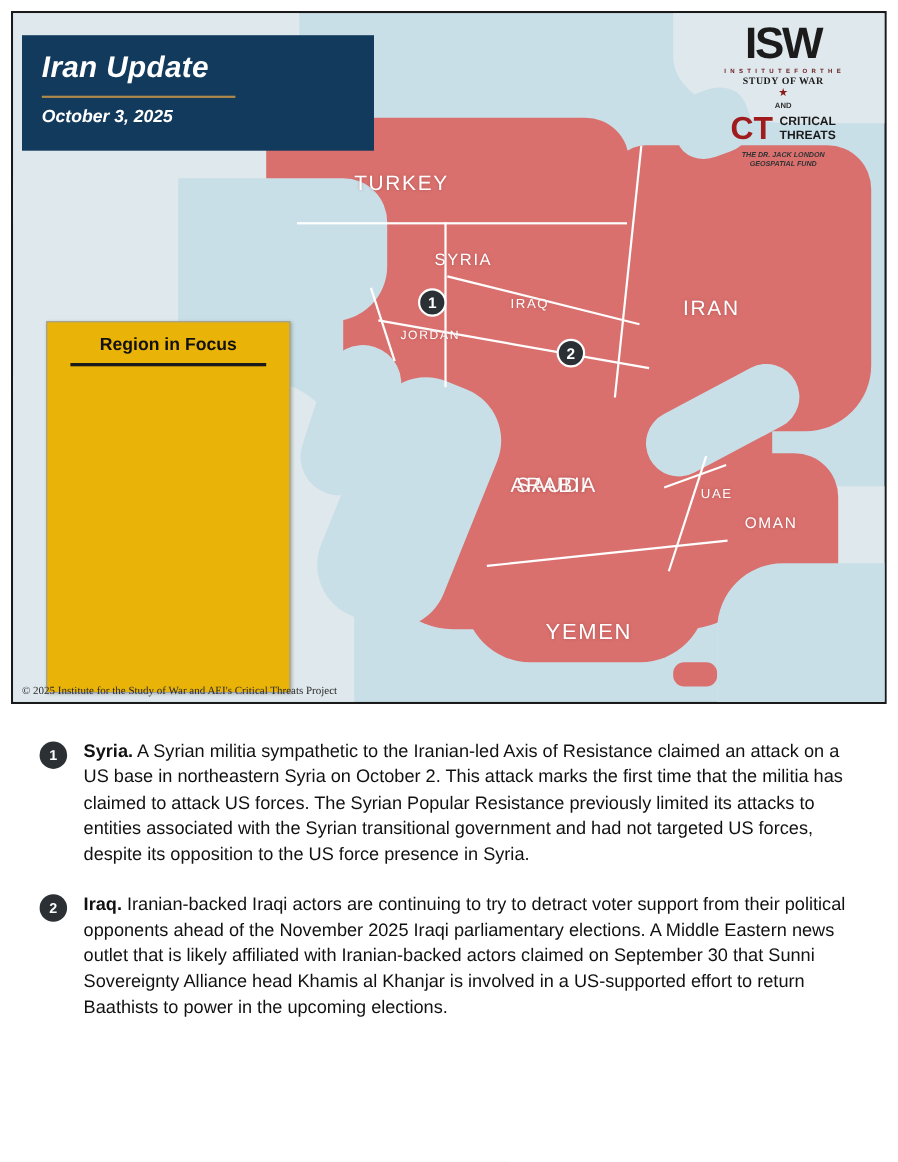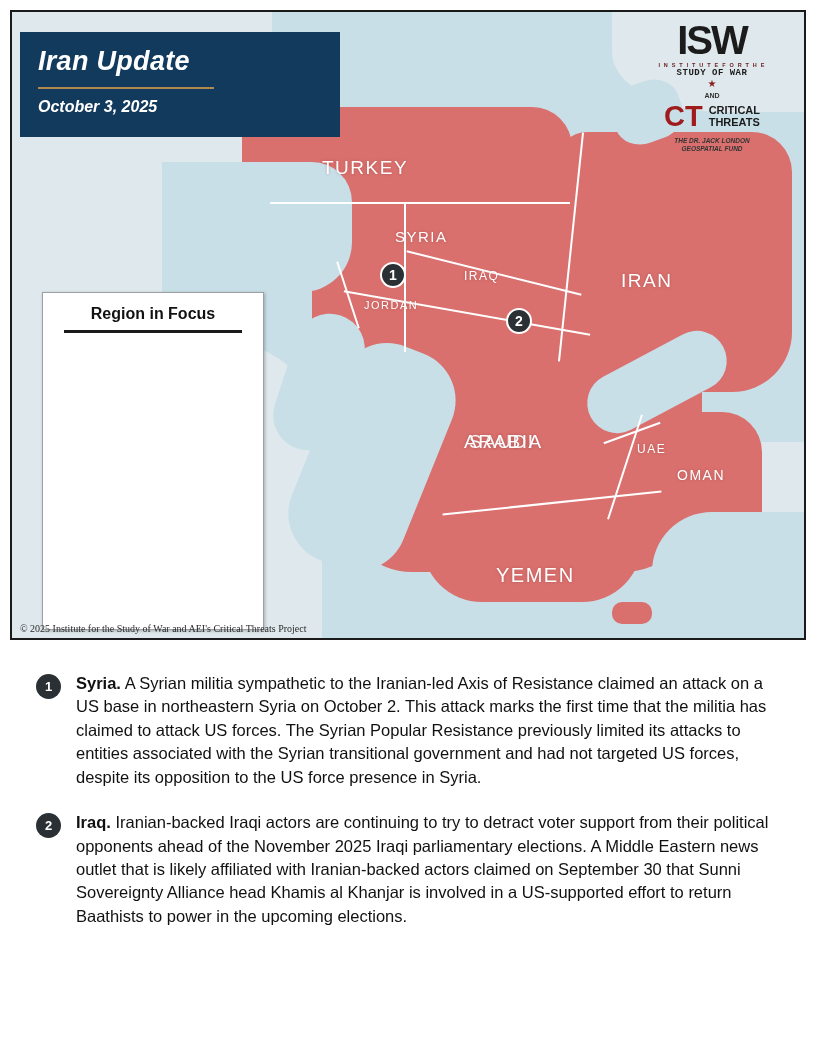--- a/index.html
+++ b/index.html
@@ -151,21 +151,21 @@
     font-size: 40px; font-weight: bold; letter-spacing: -2px;
     line-height: 1;
     color: #1b1b1b;
   }
   .logo-isw-sub {
     font-size: 5.5px; letter-spacing: 1.2px; color: #6b2020; font-weight: bold;
     margin-top: 2px;
   }
   .logo-isw-sub2 {
     font-size: 9px; letter-spacing: .5px; color: #1b1b1b; font-weight: bold;
-    font-family: Liberation Mono, monospace;
+    font-family: Liberation Serif, serif;
   }
   .logo-star { color: #8a1c1c; font-size: 10px; }
   .logo-and { font-size: 7px; font-weight: bold; margin: 3px 0 3px 0; color:#333; }
   .logo-ct-row { display: flex; align-items: center; justify-content: center; gap: 6px; }
   .logo-ct-mark {
     font-size: 29px; font-weight: bold; color: #a01b1b; line-height: 1;
     font-family: "Liberation Sans", sans-serif;
   }
   .logo-ct-text {
     text-align: left; font-size: 11px; font-weight: bold; color: #1b1b1b; line-height: 1.05;
@@ -173,21 +173,21 @@
   .logo-fund {
     margin-top: 6px; font-size: 6.5px; font-weight: bold; color: #333; line-height: 1.3;
     font-style: italic;
   }
 
   
   .focus-box {
     position: absolute;
     left: 30px; top: 280px;
     width: 222px; height: 338px;
-    background: #ffffff;
+    background: #eab308;
     border: 1px solid #9aa0a4;
     box-shadow: 1px 1px 3px rgba(0,0,0,.25);
     padding: 10px 12px;
   }
   .focus-box h3 {
     margin: 2px 0 0 0;
     text-align: center;
     font-size: 16px;
     font-weight: bold;
     color: #111;

